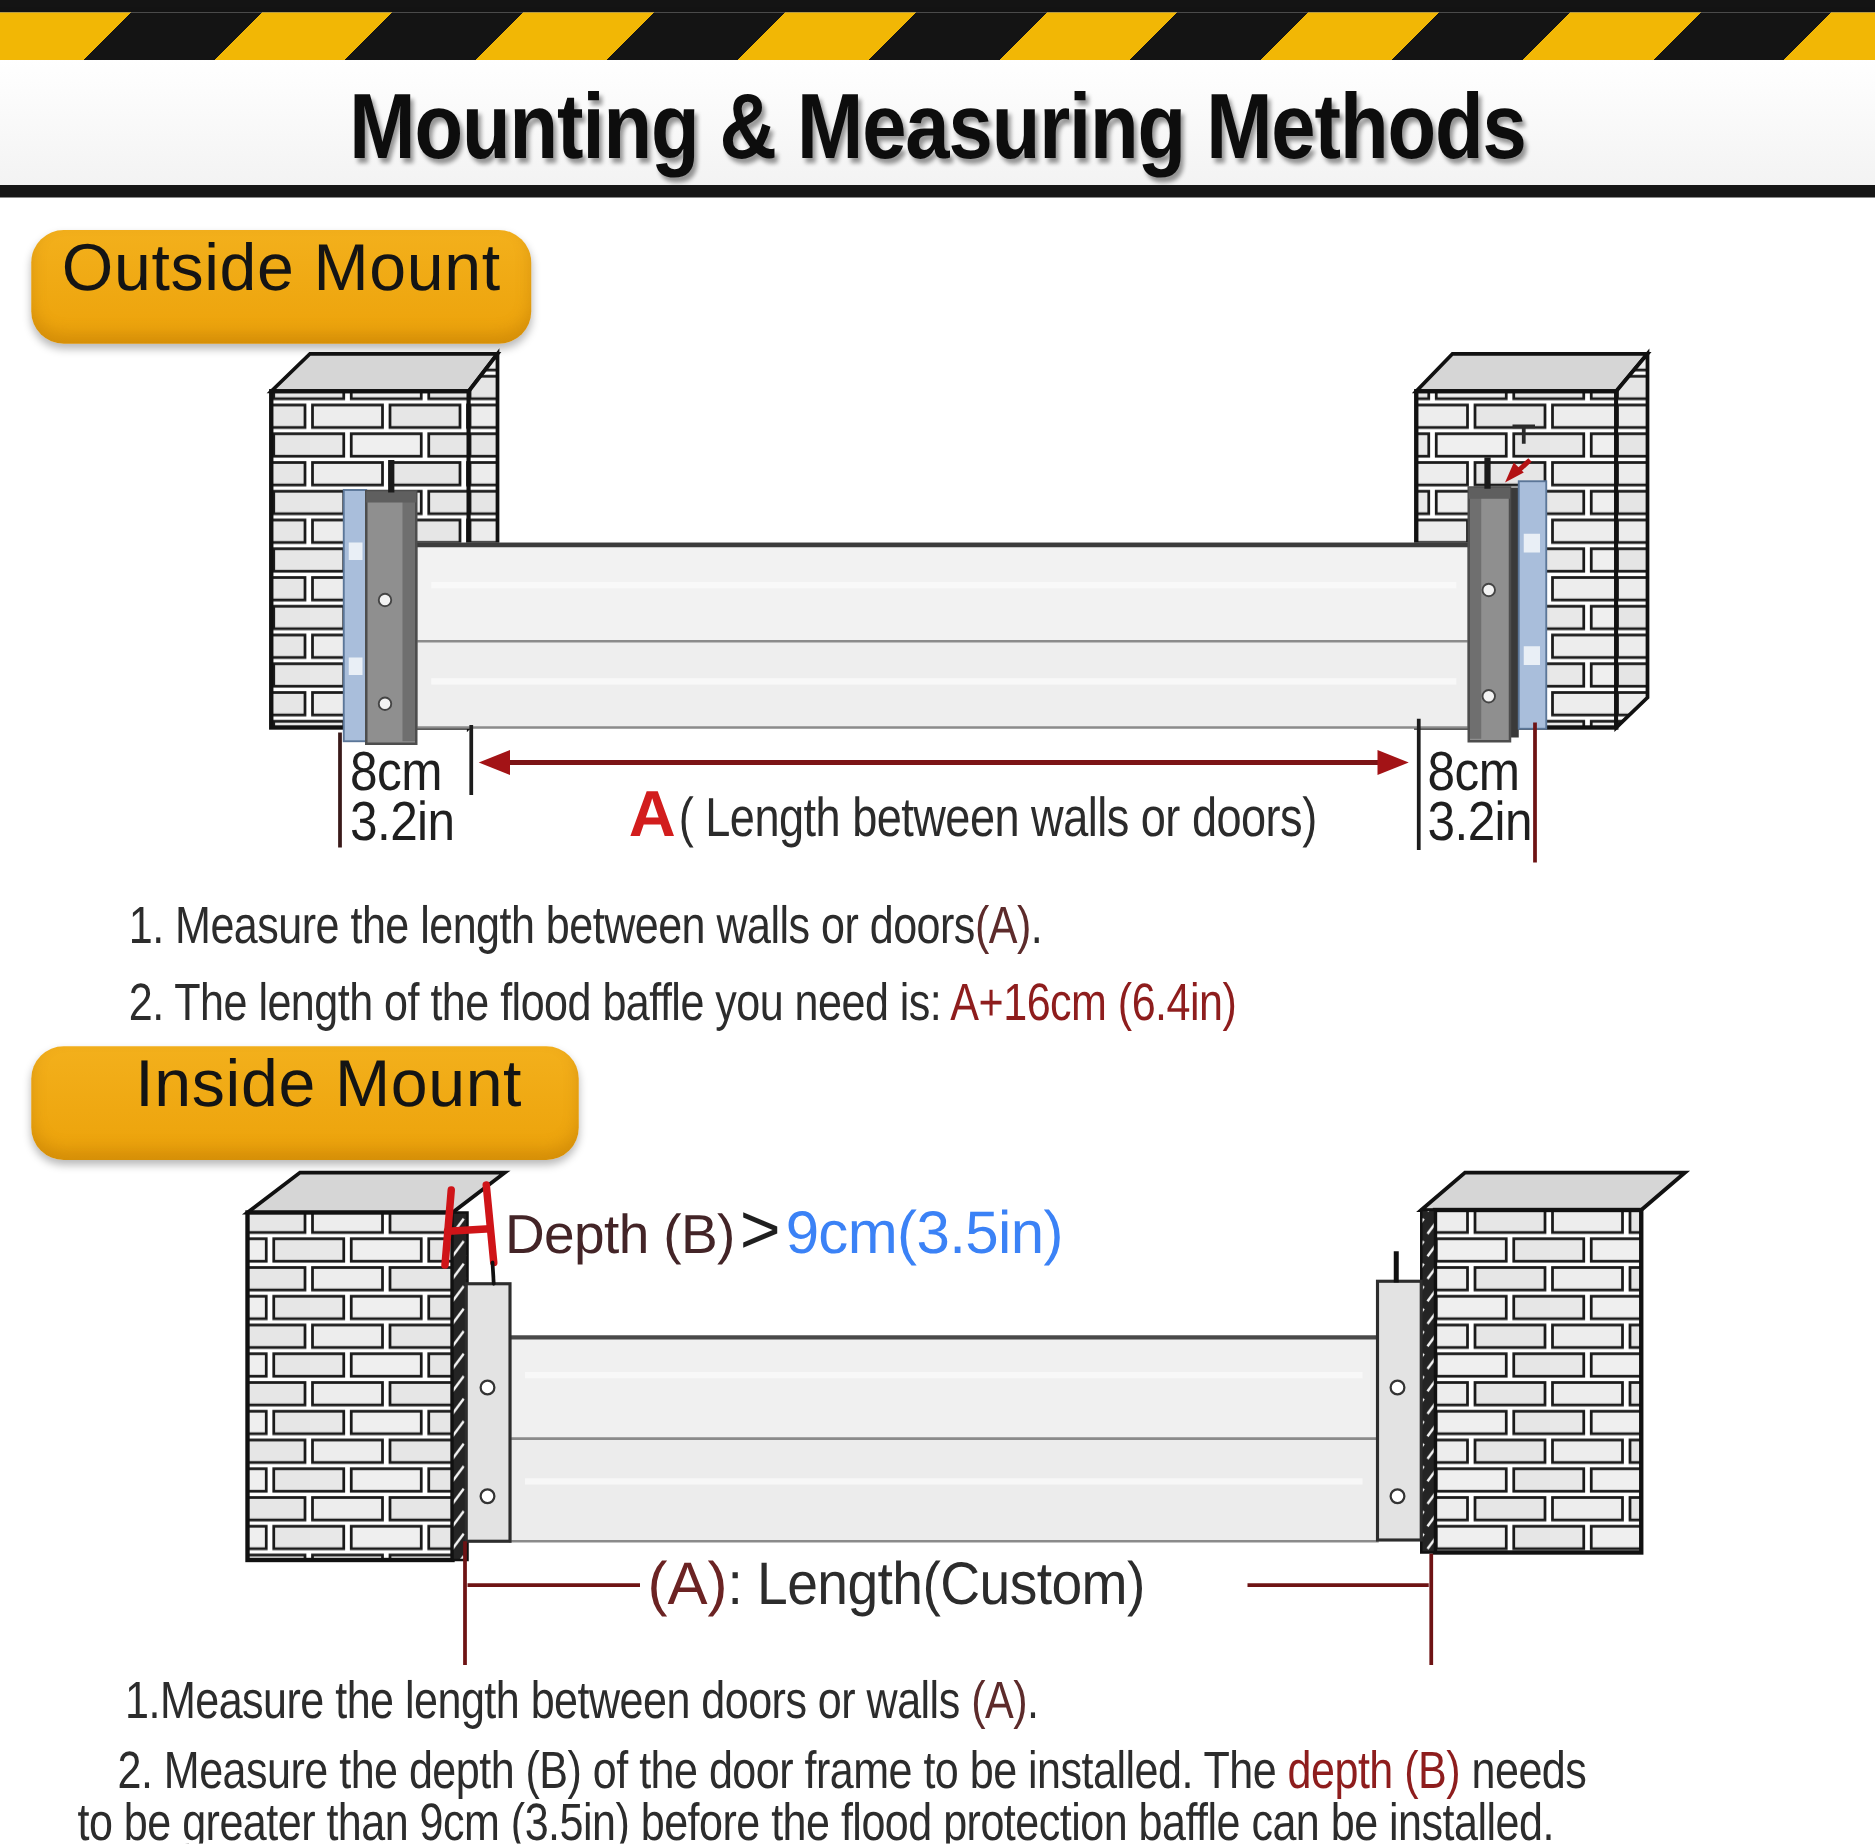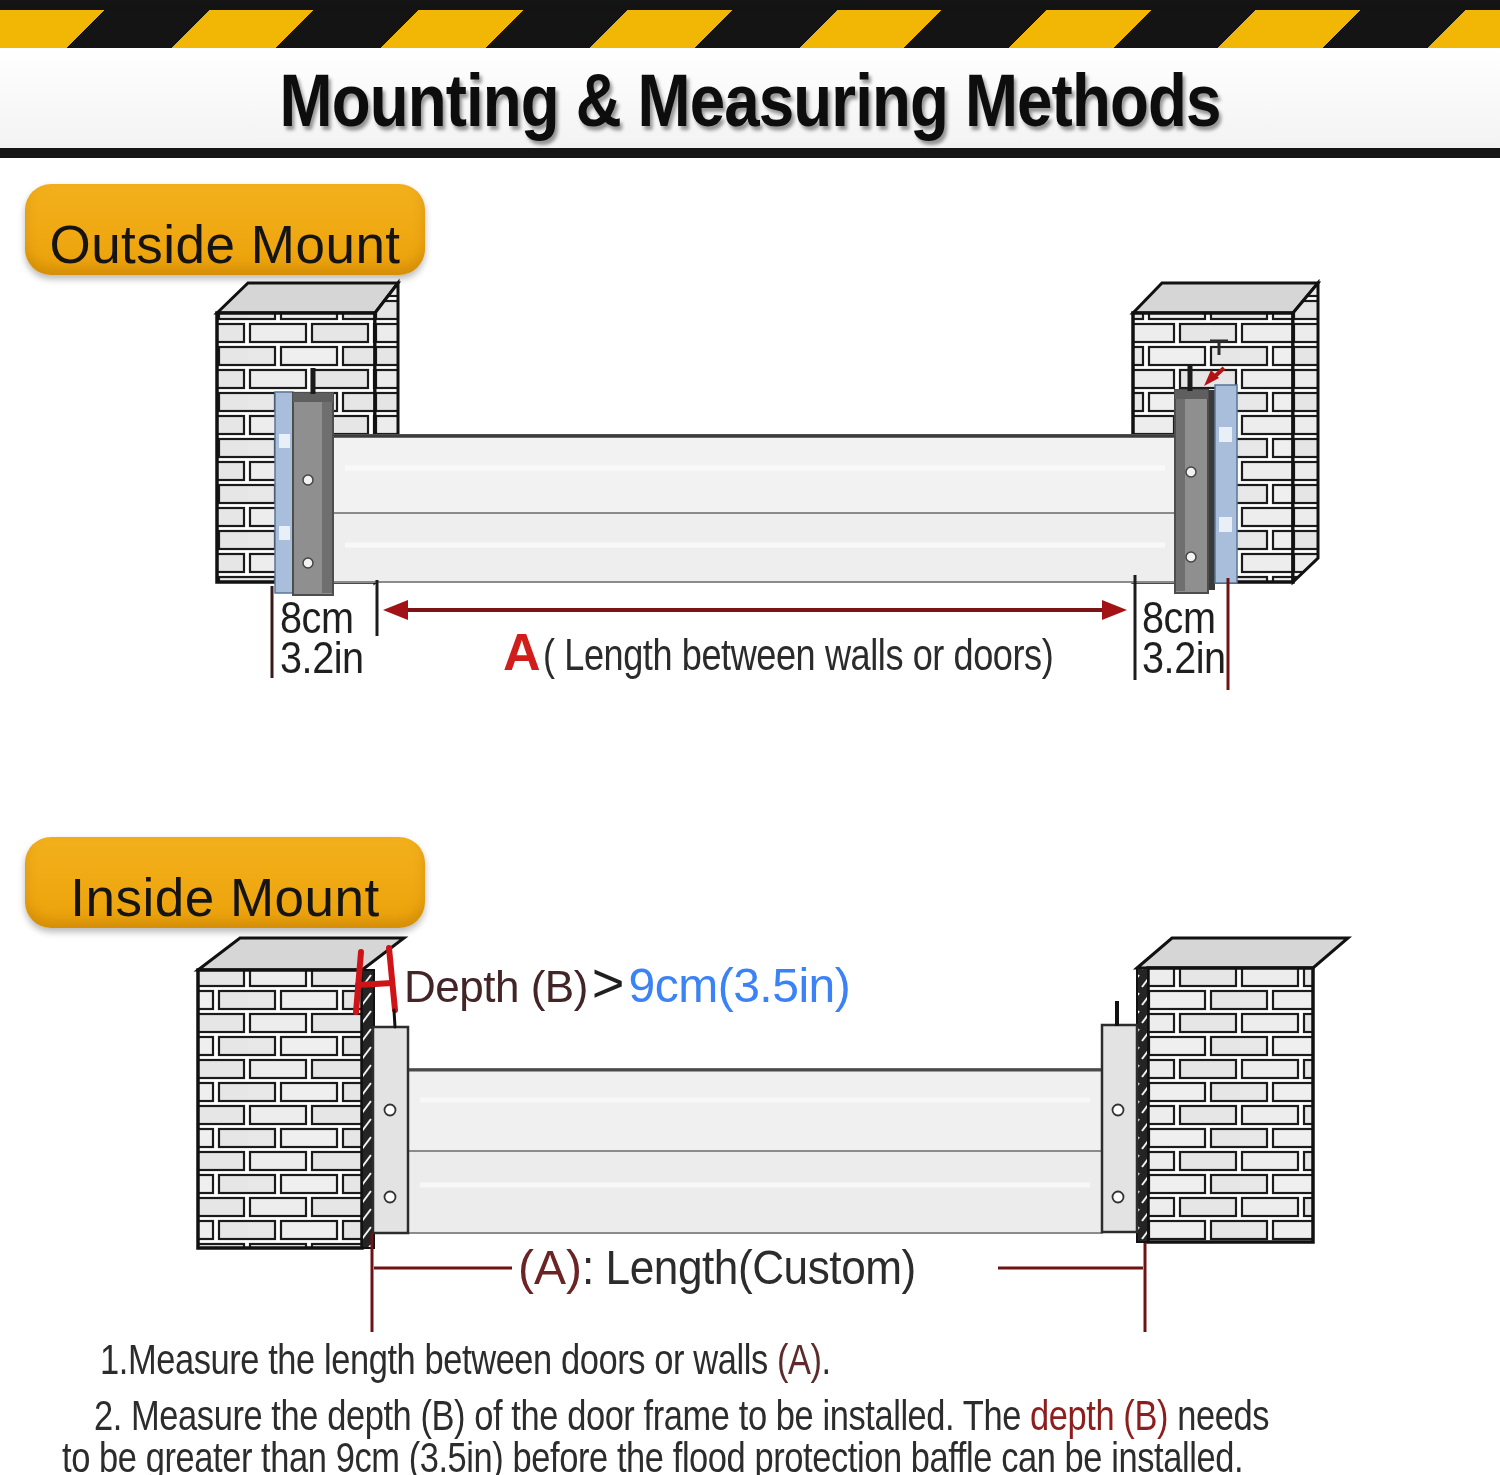--- a/index.html
+++ b/index.html
@@ -26,25 +26,25 @@
     text-shadow:3px 4px 4px rgba(0,0,0,.40);
     white-space:nowrap;
   }
   .header-bottom-bar{position:absolute;left:0;top:148px;width:1500px;height:10px;background:#161616;}
 
   
   .badge{
     position:absolute;width:400px;height:91px;border-radius:26px;
     background:linear-gradient(#f3b01c,#eca20a);
     box-shadow:0 4px 7px rgba(0,0,0,.28), inset 0 -8px 12px rgba(150,90,0,.28);
-    display:flex;align-items:flex-end;justify-content:center;
+    display:flex;align-items:flex-start;justify-content:center;
     font-size:53px;color:#141414;letter-spacing:.5px;white-space:nowrap;
   }
   .badge-outside{left:25px;top:184px;}
-  .badge-inside{left:25px;top:837px;}
+  .badge-inside{left:25px;top:837px;padding-left:38px;}
 
   
   .diagram-svg{position:absolute;left:0;top:0;width:1500px;height:1475px;z-index:1;}
 
   
   .lbl{position:absolute;z-index:2;white-space:nowrap;}
   .dim-label{font-size:44px;color:#1f1f1f;line-height:40px;letter-spacing:-.5px;transform:scaleX(.9);transform-origin:0 0;}
   .dim-left-1{left:280px;top:598px;}
   .dim-right-1{left:1142px;top:598px;}
 
@@ -234,20 +234,28 @@
     <div>3.2in</div>
   </div>
   <div class="lbl dim-label dim-right-1">
     <div>8cm</div>
     <div>3.2in</div>
   </div>
   <div class="lbl span-label">
     <span class="marker">A</span>
     <span class="txt">( Length between walls or doors)</span>
   </div>
+  <div class="lbl steps-outside">
+    <div class="step-line">
+      <span>1. Measure the length between walls or doors</span><span class="maroon">(A)</span><span>.</span>
+    </div>
+    <div class="step-line">
+      <span>2. The length of the flood baffle you need is: </span><span class="red">A+16cm (6.4in)</span>
+    </div>
+  </div>
 
   <div class="lbl depth-label">
     <span class="name">Depth (B) </span>
     <span class="gt">&gt;</span>
     <span class="val">9cm(3.5in)</span>
   </div>
   <div class="lbl length-label">
     <span class="marker">(A)</span>
     <span class="txt">: Length(Custom)</span>
   </div>

